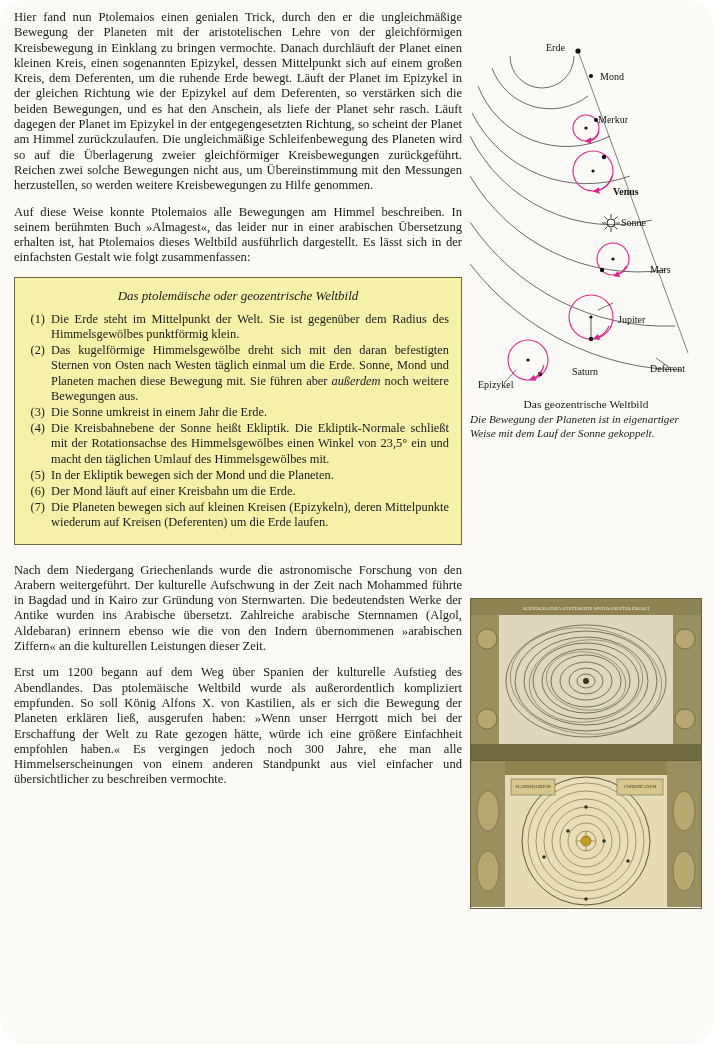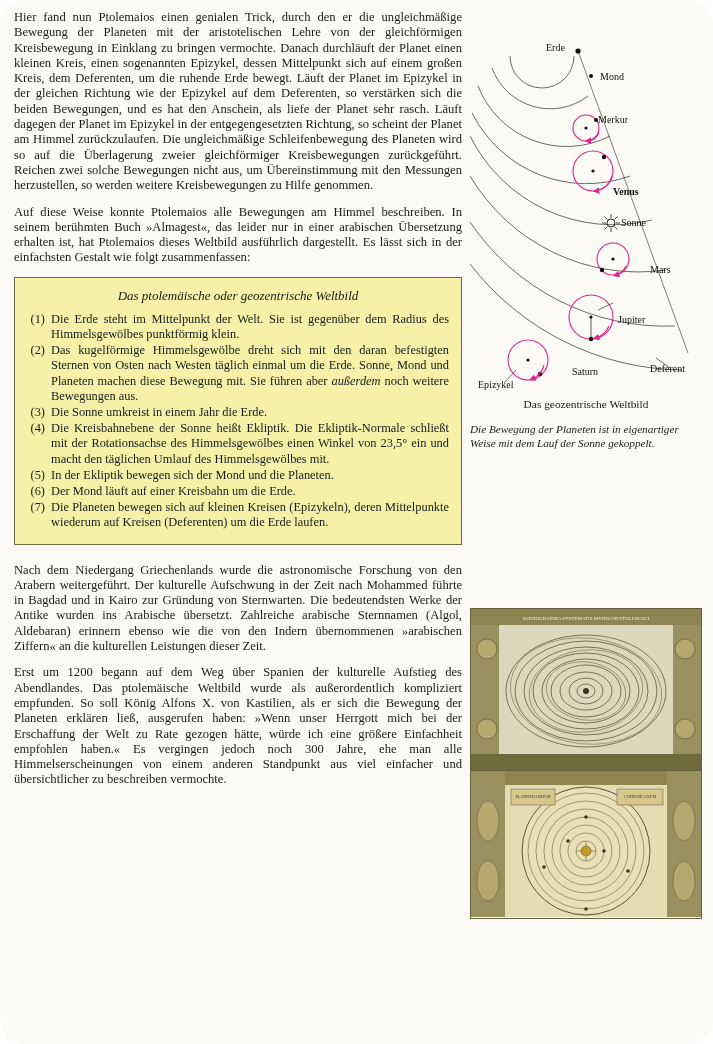--- a/index.html
+++ b/index.html
@@ -85,21 +85,21 @@
   .fig-caption {
     font-size: 11.2px;
     line-height: 13.4px;
     font-style: italic;
     margin-top: 5px;
   }
   .fig-caption .cap-title {
     display: block;
     text-align: center;
     font-style: normal;
-    margin-bottom: 12px;
+    margin-bottom: 2px;
     font-size: 11.4px;
   }
   .diagram {
     width: 232px;
     height: 385px;
     background: #fbfaf6;
     position: relative;
   }
   .engraving {
     width: 232px;

